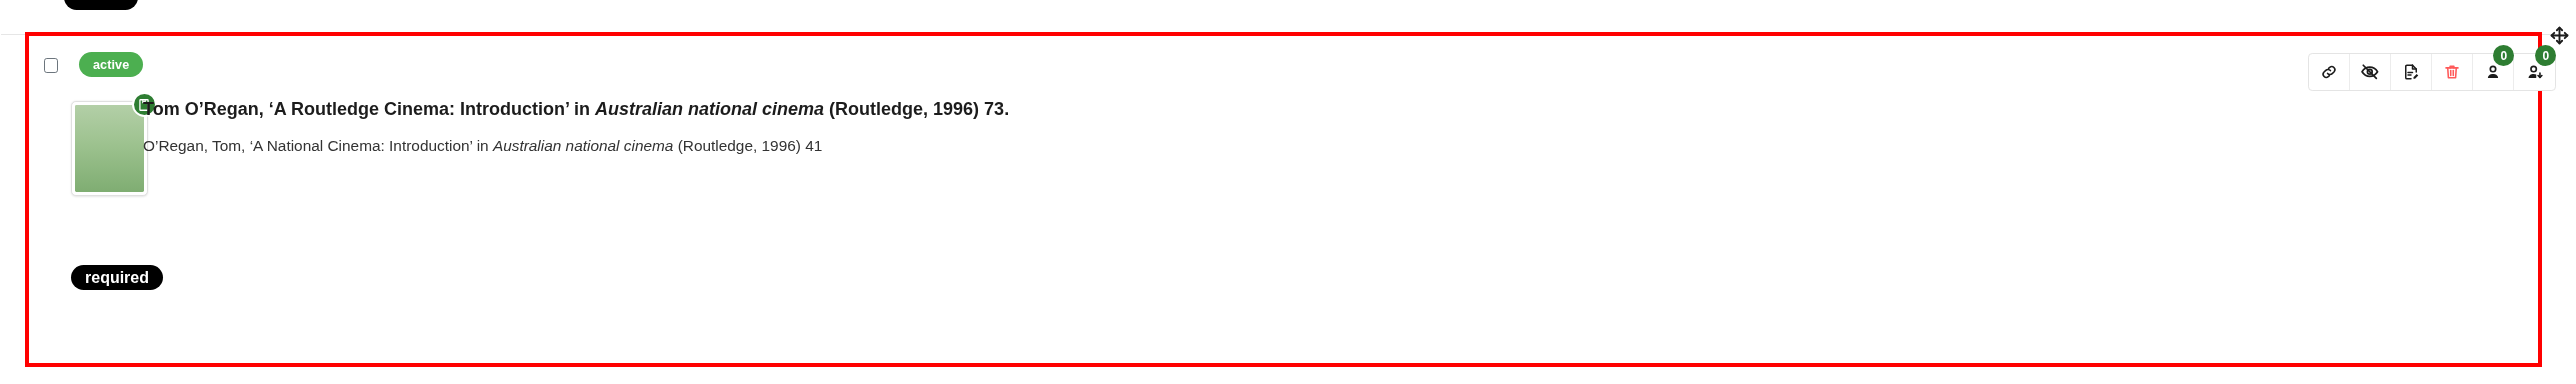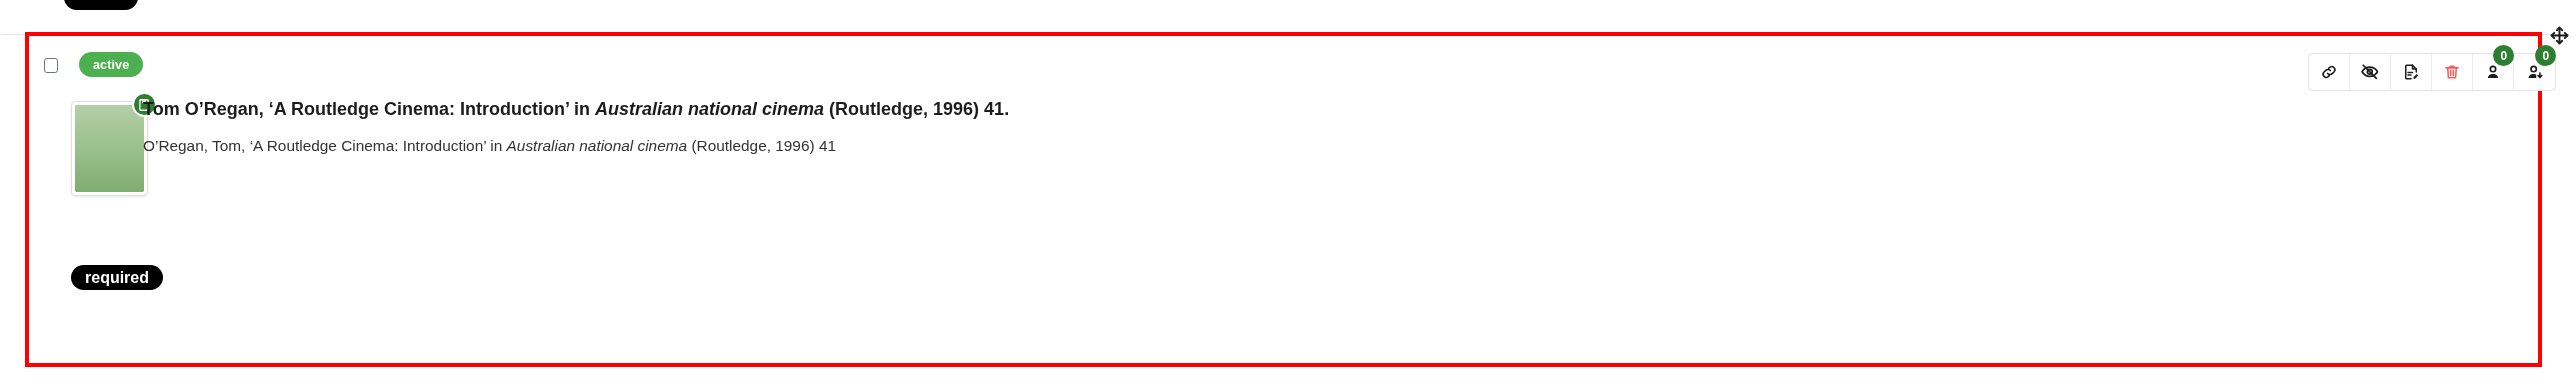--- a/index.html
+++ b/index.html
@@ -212,22 +212,22 @@
       <div id="thumb-type-badge">
         <svg width="14" height="14" viewBox="0 0 24 24" fill="none" stroke="#ffffff" stroke-width="2.2" stroke-linecap="round" stroke-linejoin="round">
           <path d="M5 4a1 1 0 0 1 1-1h12a1 1 0 0 1 1 1v16a1 1 0 0 1-1 1H6a1 1 0 0 1-1-1V4z"></path>
           <path d="M10 3v5l2-1.6L14 8V3"></path>
         </svg>
       </div>
     </div>
 
     <div id="required-badge">required</div>
 
-    <div id="citation-title"><span>Tom O’Regan, ‘A Routledge Cinema: Introduction’ in </span><i>Australian national cinema</i><span> (Routledge, 1996) 41.</span></div>
-    <div id="citation-subtitle"><span>O’Regan, Tom, ‘A Routledge Cinema: Introduction’ in </span><i>Australian national cinema</i><span> (Routledge, 1996) 41</span></div>
+    <div id="citation-title"><span>Tom O’Regan, ‘A Routledge Cinema: Introduction’ in </span><i>Australian national cinema</i><span> (Routledge, 1996) 73.</span></div>
+    <div id="citation-subtitle"><span>O’Regan, Tom, ‘A National Cinema: Introduction’ in </span><i>Australian national cinema</i><span> (Routledge, 1996) 41</span></div>
 
     <div id="action-toolbar">
 
       <div class="tool-btn">
         <svg width="18" height="18" viewBox="0 0 24 24" fill="none" stroke="#1c1c1c" stroke-width="2.1" stroke-linecap="round" stroke-linejoin="round">
           <path d="M10.1 13.9a4.2 4.2 0 0 0 6.2.3l2.6-2.6a4.2 4.2 0 0 0-5.9-5.9l-1.5 1.5"></path>
           <path d="M13.9 10.1a4.2 4.2 0 0 0-6.2-.3l-2.6 2.6a4.2 4.2 0 0 0 5.9 5.9l1.5-1.5"></path>
         </svg>
       </div>
 

